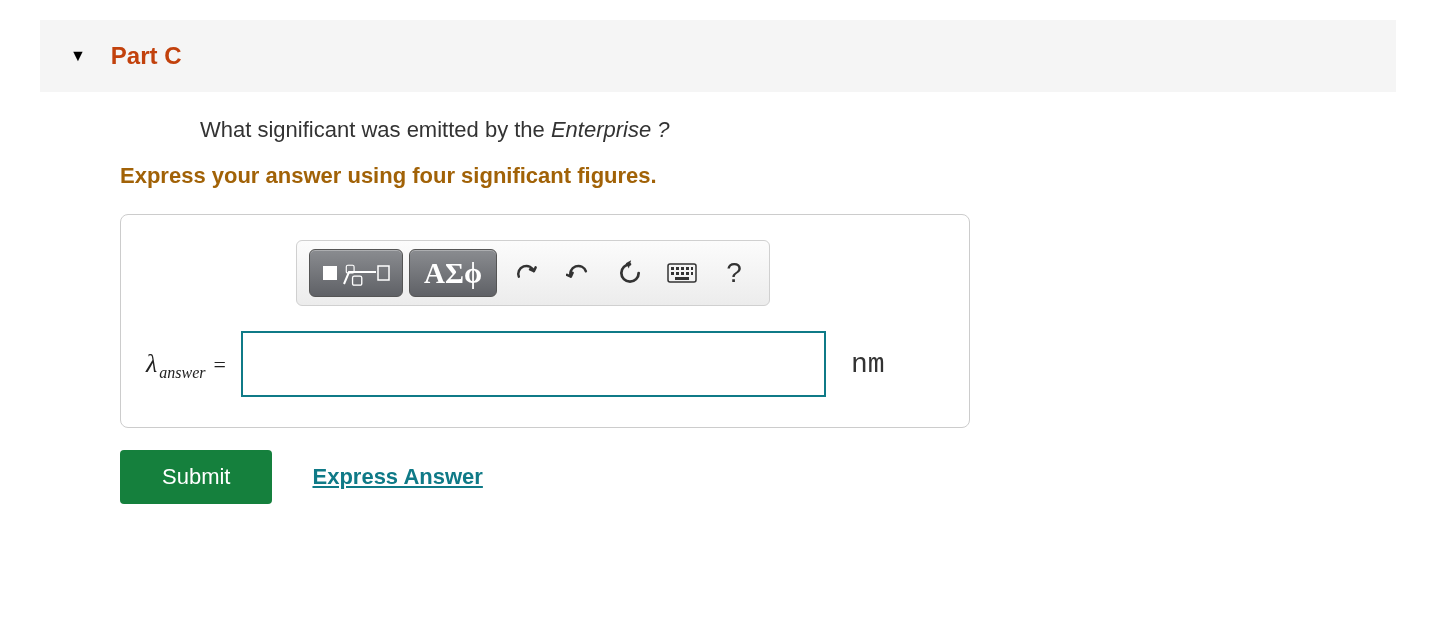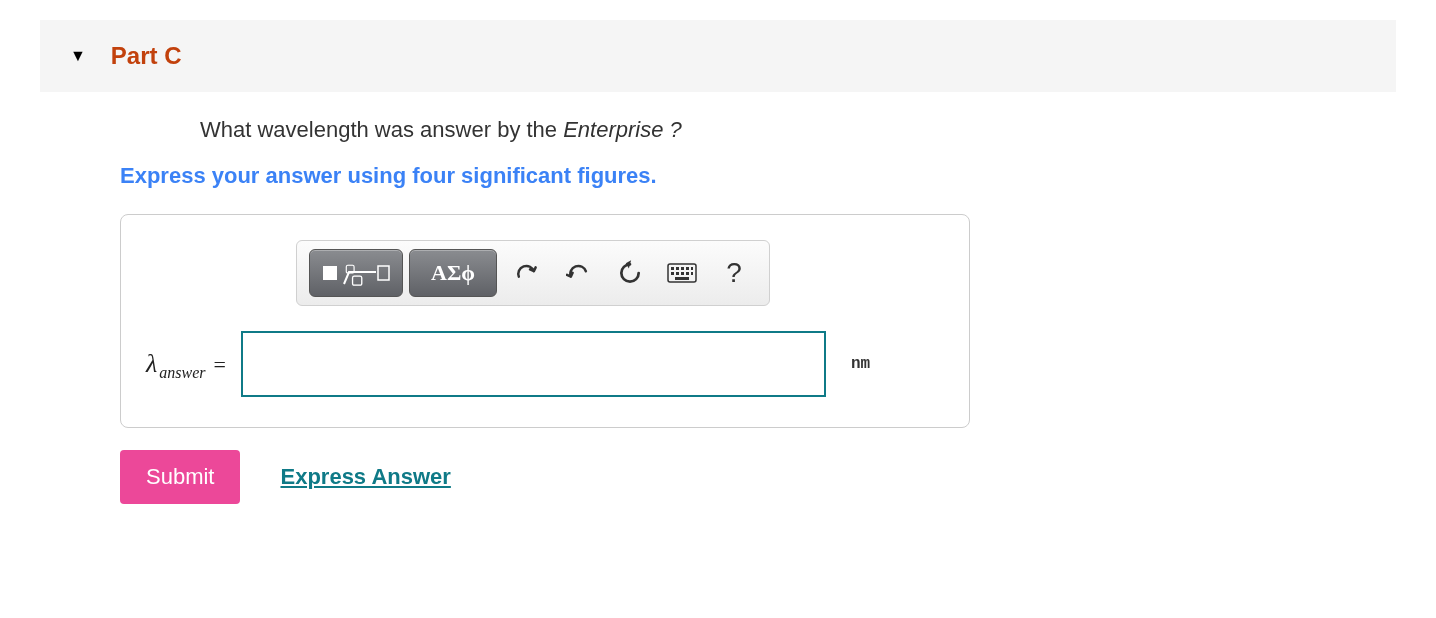--- a/index.html
+++ b/index.html
@@ -34,21 +34,21 @@
     font-size: 22px;
     color: #333;
     margin: 0 0 20px 80px;
   }
   .question .ital {
     font-style: italic;
   }
   .instr {
     font-weight: bold;
     font-size: 22px;
-    color: #3b82f6;
+    color: #a16207;
     margin: 0 0 25px 0;
   }
   .answer-box {
     border: 1px solid #ccc;
     border-radius: 8px;
     padding: 25px 25px 30px 25px;
     width: 850px;
     box-sizing: border-box;
   }
   .toolbar {
@@ -76,21 +76,21 @@
   .tb-btn.dark {
     background: linear-gradient(#8a8c90,#5f6166);
     color: #fff;
     border: 1px solid #555;
     font-weight: bold;
     font-size: 18px;
     letter-spacing: 0px;
     font-family: "Times New Roman", serif;
     box-shadow: inset 0 1px 0 rgba(255,255,255,.3);
   }
-  .tb-btn.dark.wide { width: 86px; font-size: 22px; text-align: center; }
+  .tb-btn.dark.wide { width: 86px; font-size: 29px; text-align: center; }
   .tb-btn.dark.math { width: 92px; }
   .input-row {
     display: flex;
     align-items: center;
     gap: 15px;
   }
   .var-label {
     font-family: "Times New Roman", serif;
     font-size: 26px;
     font-style: italic;
@@ -116,36 +116,35 @@
     height: 66px;
     border: 2px solid #0f7a87;
     background: #fff;
     font-size: 20px;
     padding: 0 10px;
     box-sizing: border-box;
     outline: none;
   }
   .unit {
     font-family: "Courier New", monospace;
-    font-size: 16px;
+    font-size: 28px;
     color: #333;
     margin-left: 10px;
-    font-weight: bold;
   }
   .actions {
     margin-top: 22px;
     display: flex;
     align-items: center;
     gap: 40px;
   }
   .submit-btn {
-    background: #ec4899;
+    background: #15803d;
     color: #fff;
     border: none;
-    padding: 14px 26px;
+    padding: 14px 42px;
     font-size: 22px;
     border-radius: 4px;
     cursor: pointer;
   }
   .request-link {
     color: #0f7a87;
     font-size: 22px;
     font-weight: bold;
     text-decoration: underline;
     cursor: pointer;
@@ -154,21 +153,21 @@
 </head>
 <body>
 
 <div class="part-header">
   <span class="tri">▼</span>
   <span class="title">Part C</span>
 </div>
 
 <div class="content">
   <p class="question">
-    <span>What wavelength was answer by the </span><span class="ital">Enterprise ?</span>
+    <span>What significant was emitted by the </span><span class="ital">Enterprise ?</span>
   </p>
   <p class="instr">Express your answer using four significant figures.</p>
 
   <div class="answer-box">
     <div class="toolbar">
       <div class="tb-btn dark math">
         <svg width="70" height="30" viewBox="0 0 70 30">
           <rect x="2" y="8" width="14" height="14" fill="#fff"></rect>
           <text x="24" y="14" font-size="11" fill="#fff" font-family="serif">▢</text>
           <path d="M23 26 L28 14 L55 14" stroke="#fff" stroke-width="2" fill="none"></path>

